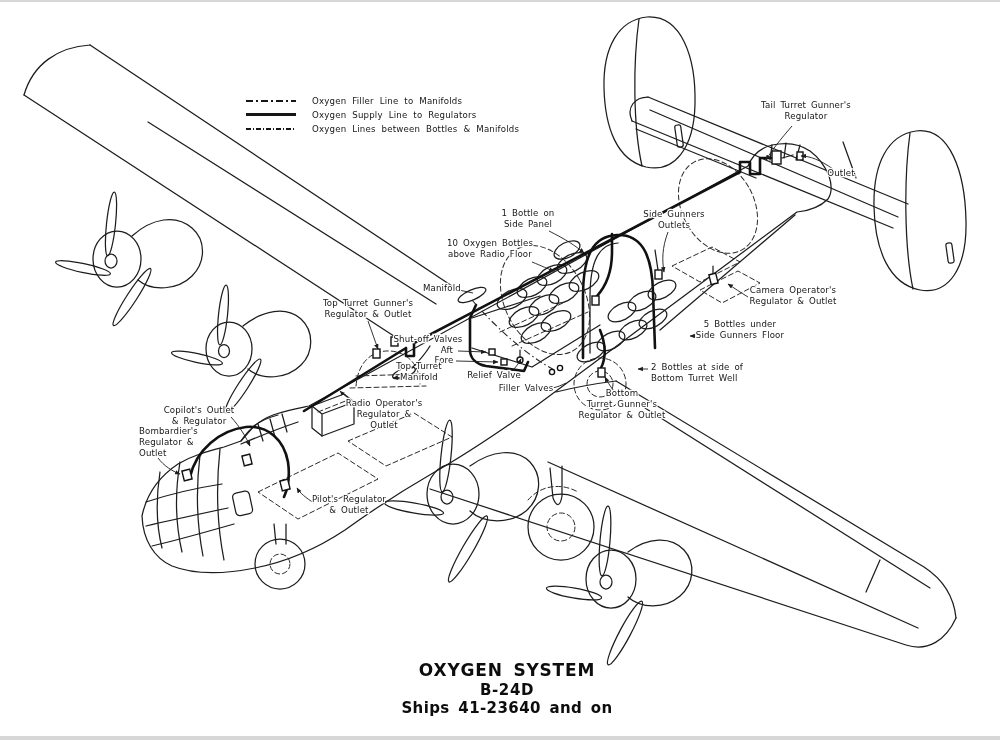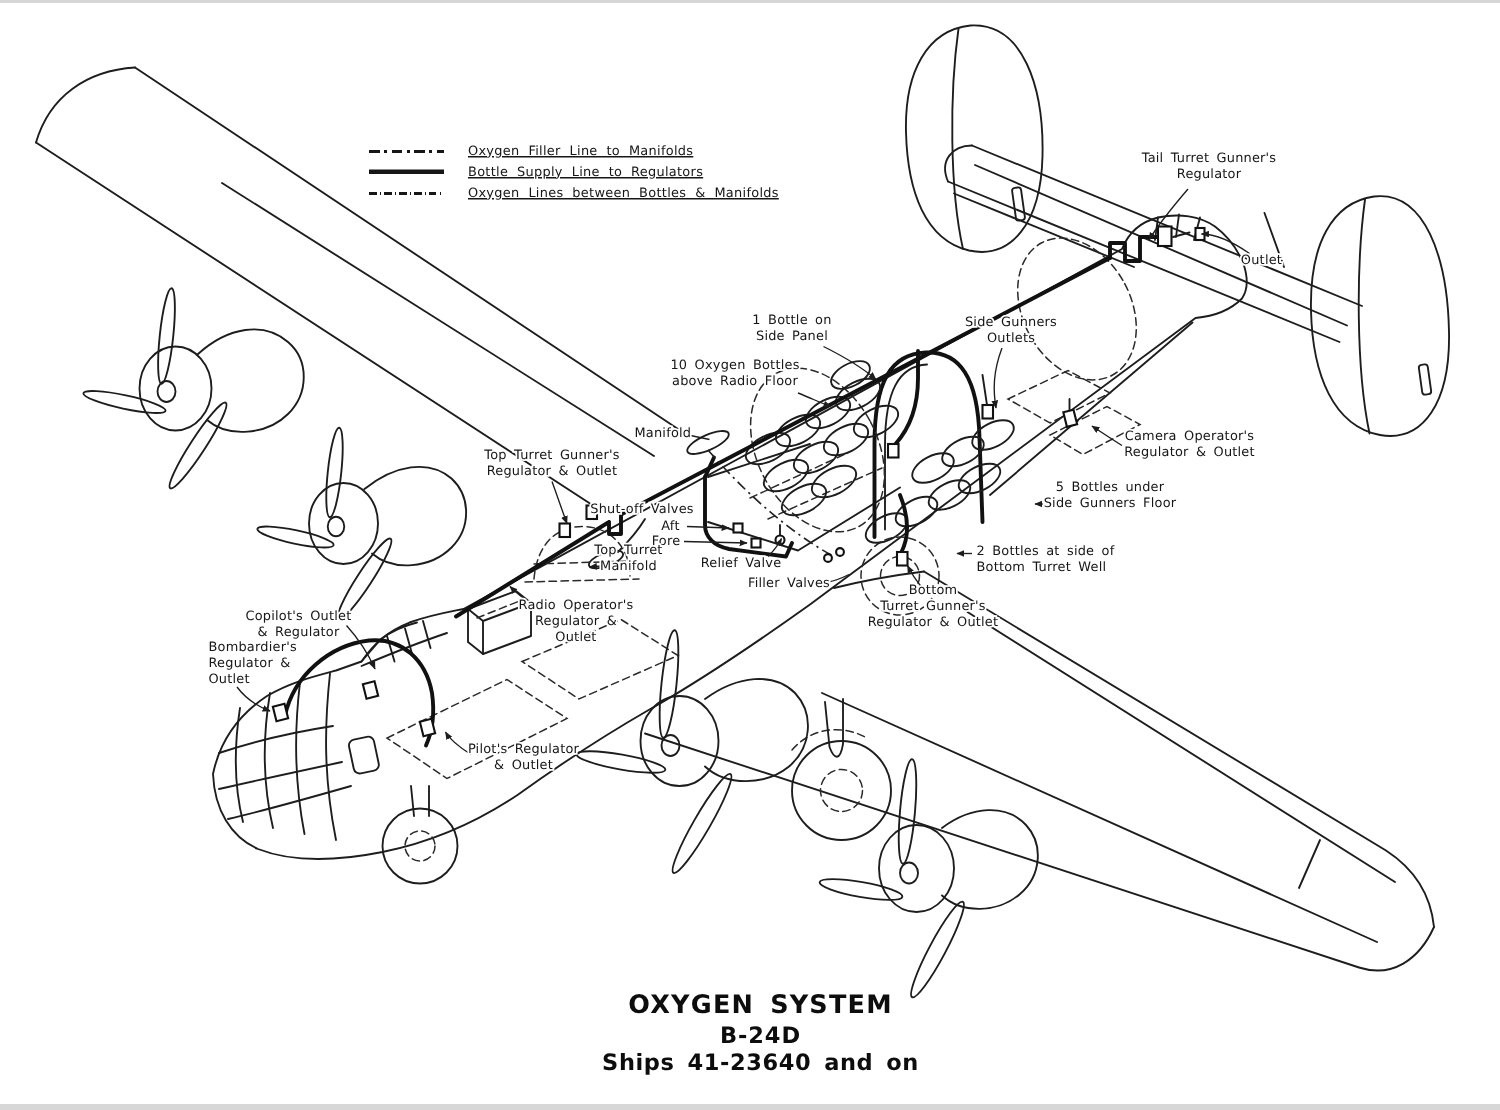--- a/index.html
+++ b/index.html
@@ -13,21 +13,21 @@
   svg .leader{stroke:#1d1d1d;stroke-width:0.9;fill:none;}
   svg .fit{stroke:#111;stroke-width:1.4;fill:#ffffff;}
   #labels-layer text{font-family:"DejaVu Sans","Liberation Sans",sans-serif;font-size:8.6px;
       fill:#161616;letter-spacing:.15px;word-spacing:2px;paint-order:stroke;stroke:#ffffff;stroke-width:2.4px;}
   .legend{position:absolute;left:246px;top:96px;display:flex;flex-direction:column;gap:5px;}
   .legend-row{display:flex;align-items:center;gap:16px;height:9px;}
   .ls{width:50px;flex:0 0 50px;}
   .ls-dashdot{height:2px;background:repeating-linear-gradient(90deg,#161616 0 7px,transparent 7px 10px,#161616 10px 12px,transparent 12px 15px);}
   .ls-solid{height:3px;background:#161616;}
   .ls-dashed{height:2px;background:repeating-linear-gradient(90deg,#161616 0 5px,transparent 5px 7px,#161616 7px 8px,transparent 8px 10px);}
-  .legend-label{font-size:8.6px;color:#161616;letter-spacing:.2px;word-spacing:3px;white-space:nowrap;text-decoration:underline;}
+  .legend-label{font-size:8.6px;color:#161616;letter-spacing:.2px;word-spacing:3px;white-space:nowrap;}
   .title-block{position:absolute;left:0;top:660px;width:1014px;text-align:center;color:#0d0d0d;line-height:1.22;}
   .title-main{font-size:17px;font-weight:bold;letter-spacing:.8px;word-spacing:4px;}
   .title-model{font-size:15px;font-weight:bold;letter-spacing:.6px;}
   .title-ships{font-size:15px;font-weight:bold;letter-spacing:.4px;word-spacing:3px;}
   .scan-edge{position:absolute;left:0;width:1000px;background:#d7d7d7;}
 </style>
 </head>
 <body>
 
 <div class="stage">
@@ -297,21 +297,21 @@
       </g>
   </svg>
 
   <div class="legend">
     <div class="legend-row">
       <div class="ls ls-dashdot"></div>
       <div class="legend-label">Oxygen Filler Line to Manifolds</div>
     </div>
     <div class="legend-row">
       <div class="ls ls-solid"></div>
-      <div class="legend-label">Bottle Supply Line to Regulators</div>
+      <div class="legend-label">Oxygen Supply Line to Regulators</div>
     </div>
     <div class="legend-row">
       <div class="ls ls-dashed"></div>
       <div class="legend-label">Oxygen Lines between Bottles &amp; Manifolds</div>
     </div>
   </div>
 
   <div class="title-block">
     <div class="title-main">OXYGEN SYSTEM</div>
     <div class="title-model">B-24D</div>

